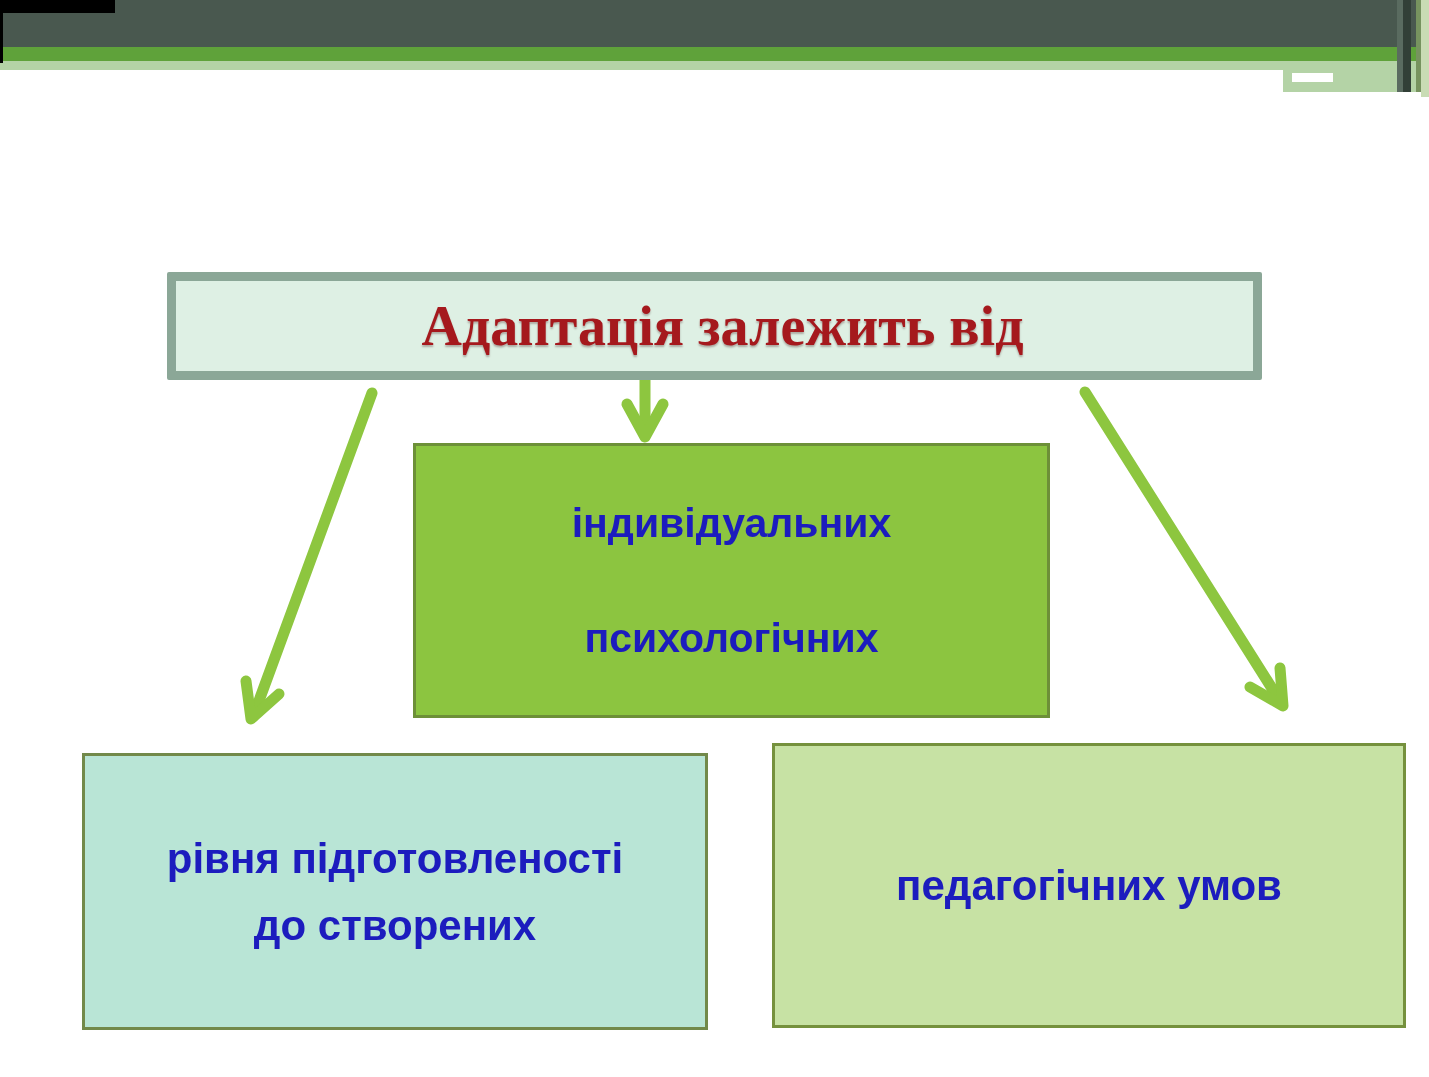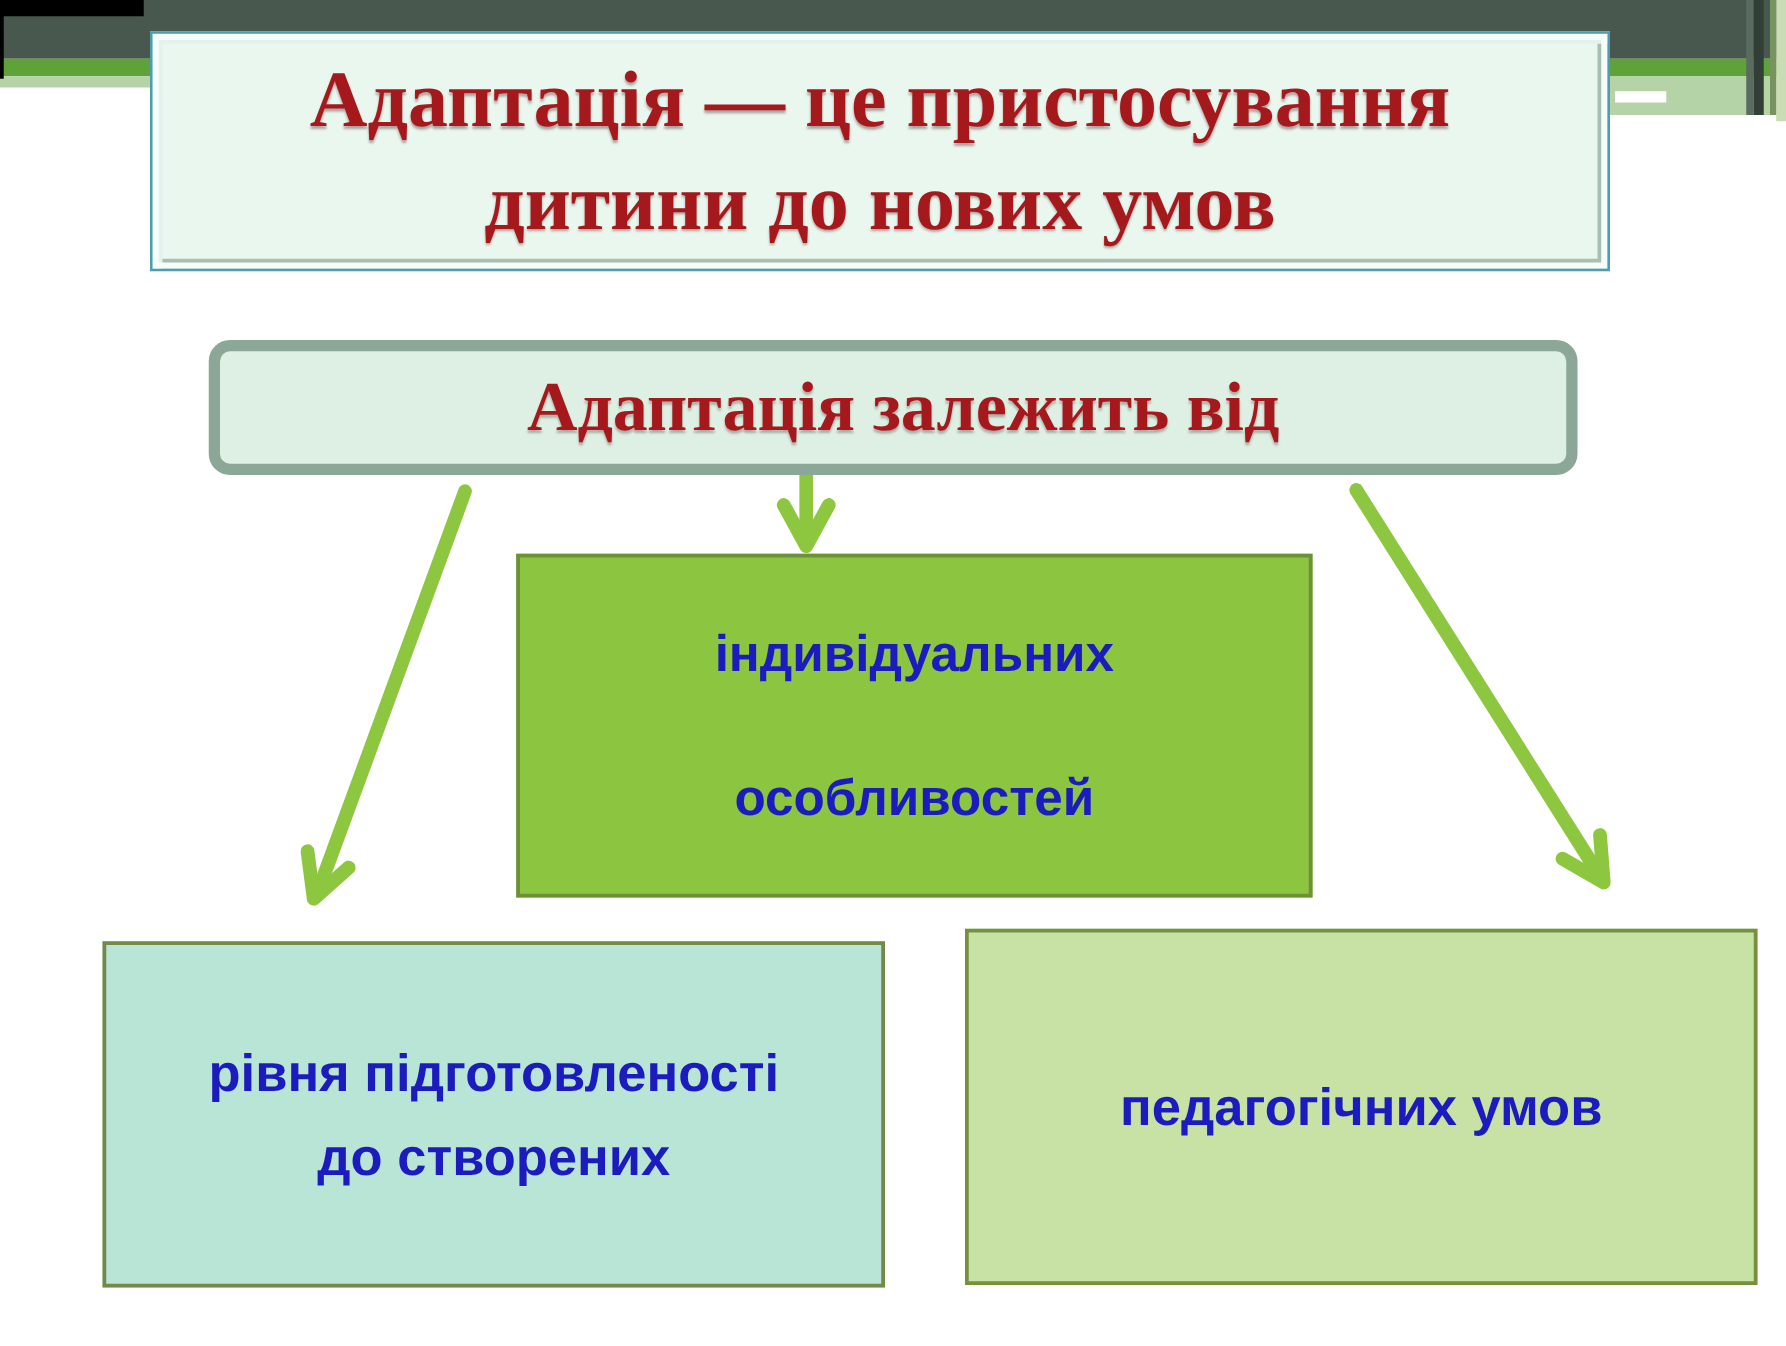--- a/index.html
+++ b/index.html
@@ -46,21 +46,21 @@
     text-shadow:0 2px 2px rgba(60,10,10,.35);
     white-space:nowrap;
   }
 
   
   .dep-box{
     position:absolute;left:167px;top:272px;width:1095px;height:108px;
     box-sizing:border-box;
     background:var(--dep-fill);
     border:9px solid var(--dep-border);
-    border-radius:17px;
+    border-radius:2px;
     display:flex;justify-content:center;align-items:center;padding-left:16px;
   }
   .dep-label{
     font-family:"Liberation Serif", serif;
     font-weight:bold;
     font-size:56px;
     color:var(--title-text);
     text-shadow:0 2px 2px rgba(60,10,10,.3);
     white-space:nowrap;
   }
@@ -126,32 +126,28 @@
     <g>
       <path d="M 645 370 L 645 433"></path>
       <path d="M 627 404 L 645 437 L 663 404"></path>
     </g>
     <g>
       <path d="M 1085 392 L 1280 701"></path>
       <path d="M 1280 668 L 1283 706 L 1250 687"></path>
     </g>
   </svg>
 
-  <div class="title-box">
-    <div class="title-line">Адаптація — це пристосування</div>
-    <div class="title-line">дитини до нових умов</div>
-  </div>
 
   <div class="dep-box">
     <div class="dep-label">Адаптація залежить від</div>
   </div>
 
   <div class="factor middle">
     <div class="line">індивідуальних</div>
-    <div class="line">особливостей</div>
+    <div class="line">психологічних</div>
   </div>
 
   <div class="factor left">
     <div class="line">рівня підготовленості</div>
     <div class="line">до створених</div>
   </div>
 
   <div class="factor right">
     <div class="line">педагогічних умов</div>
   </div>

